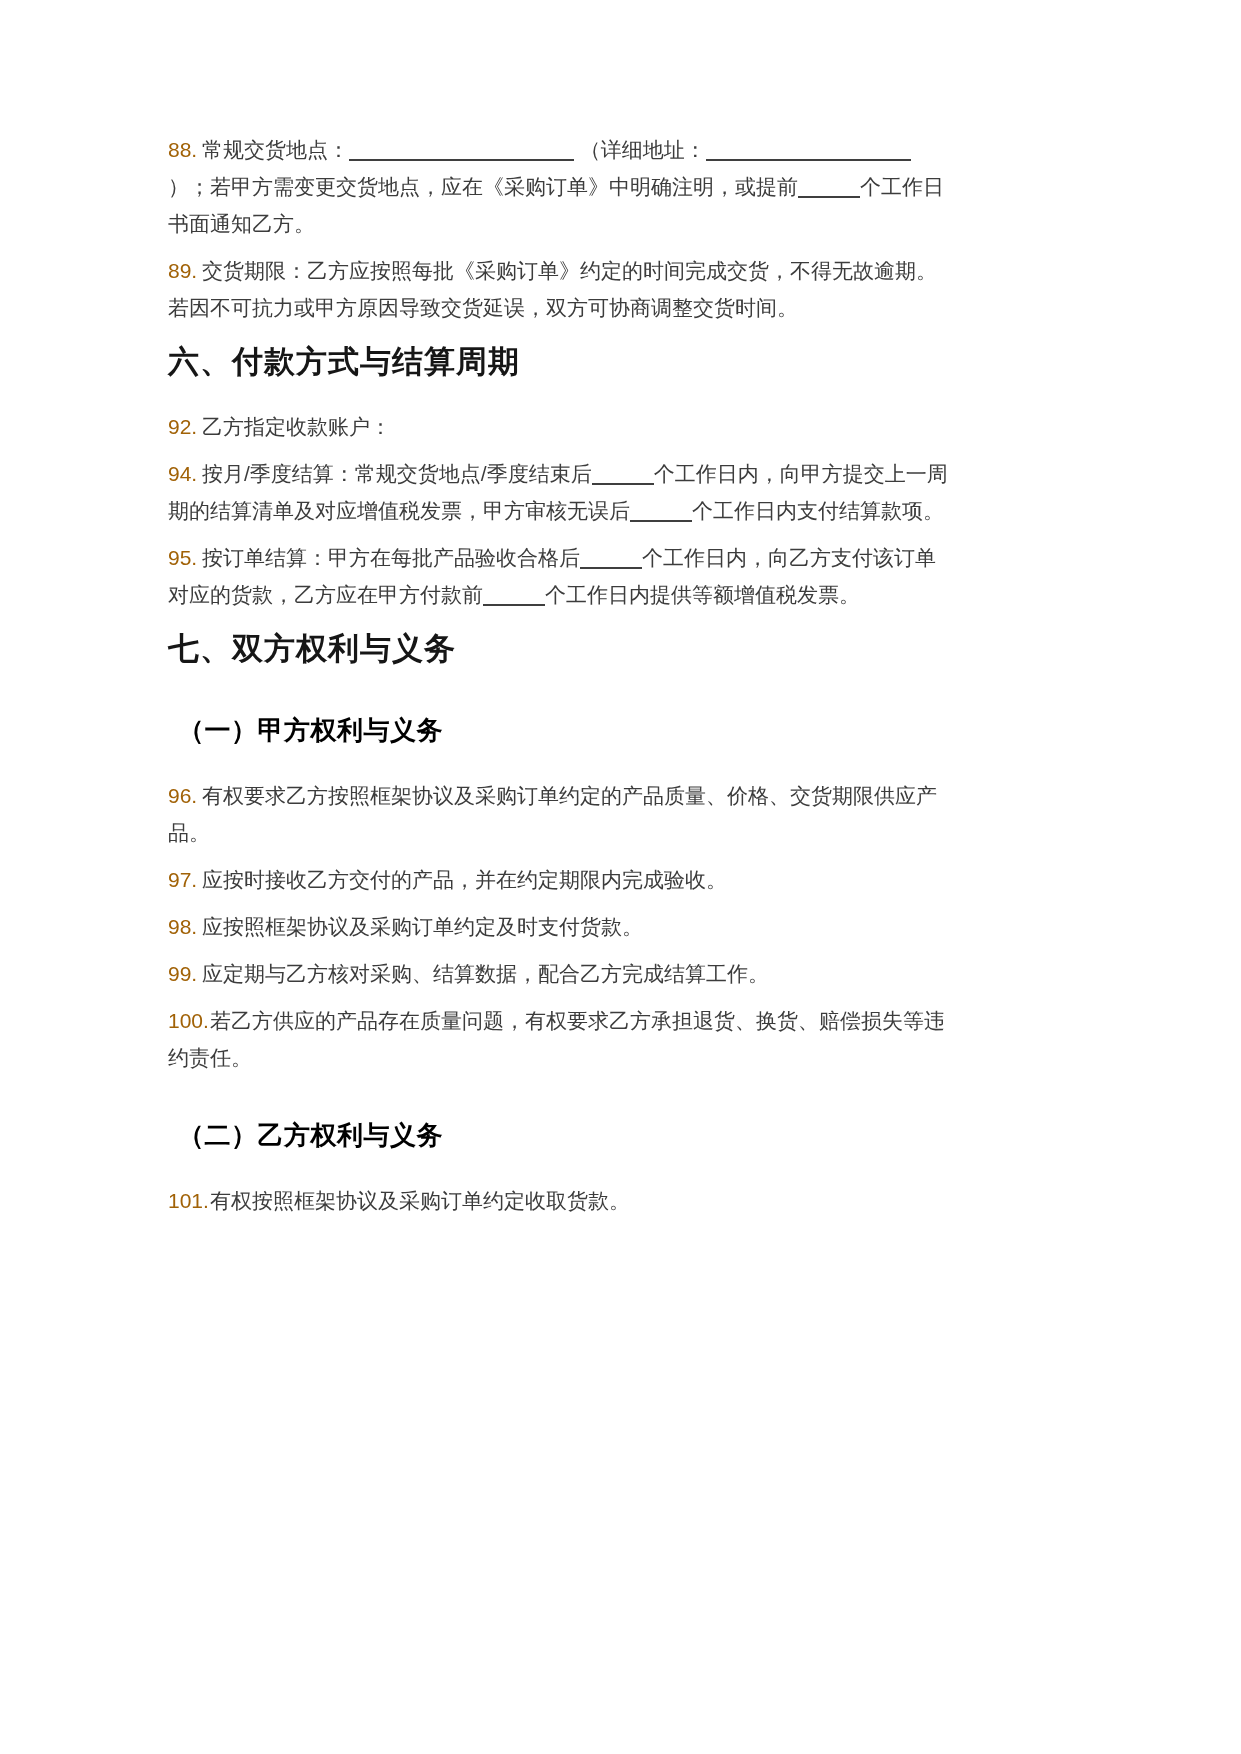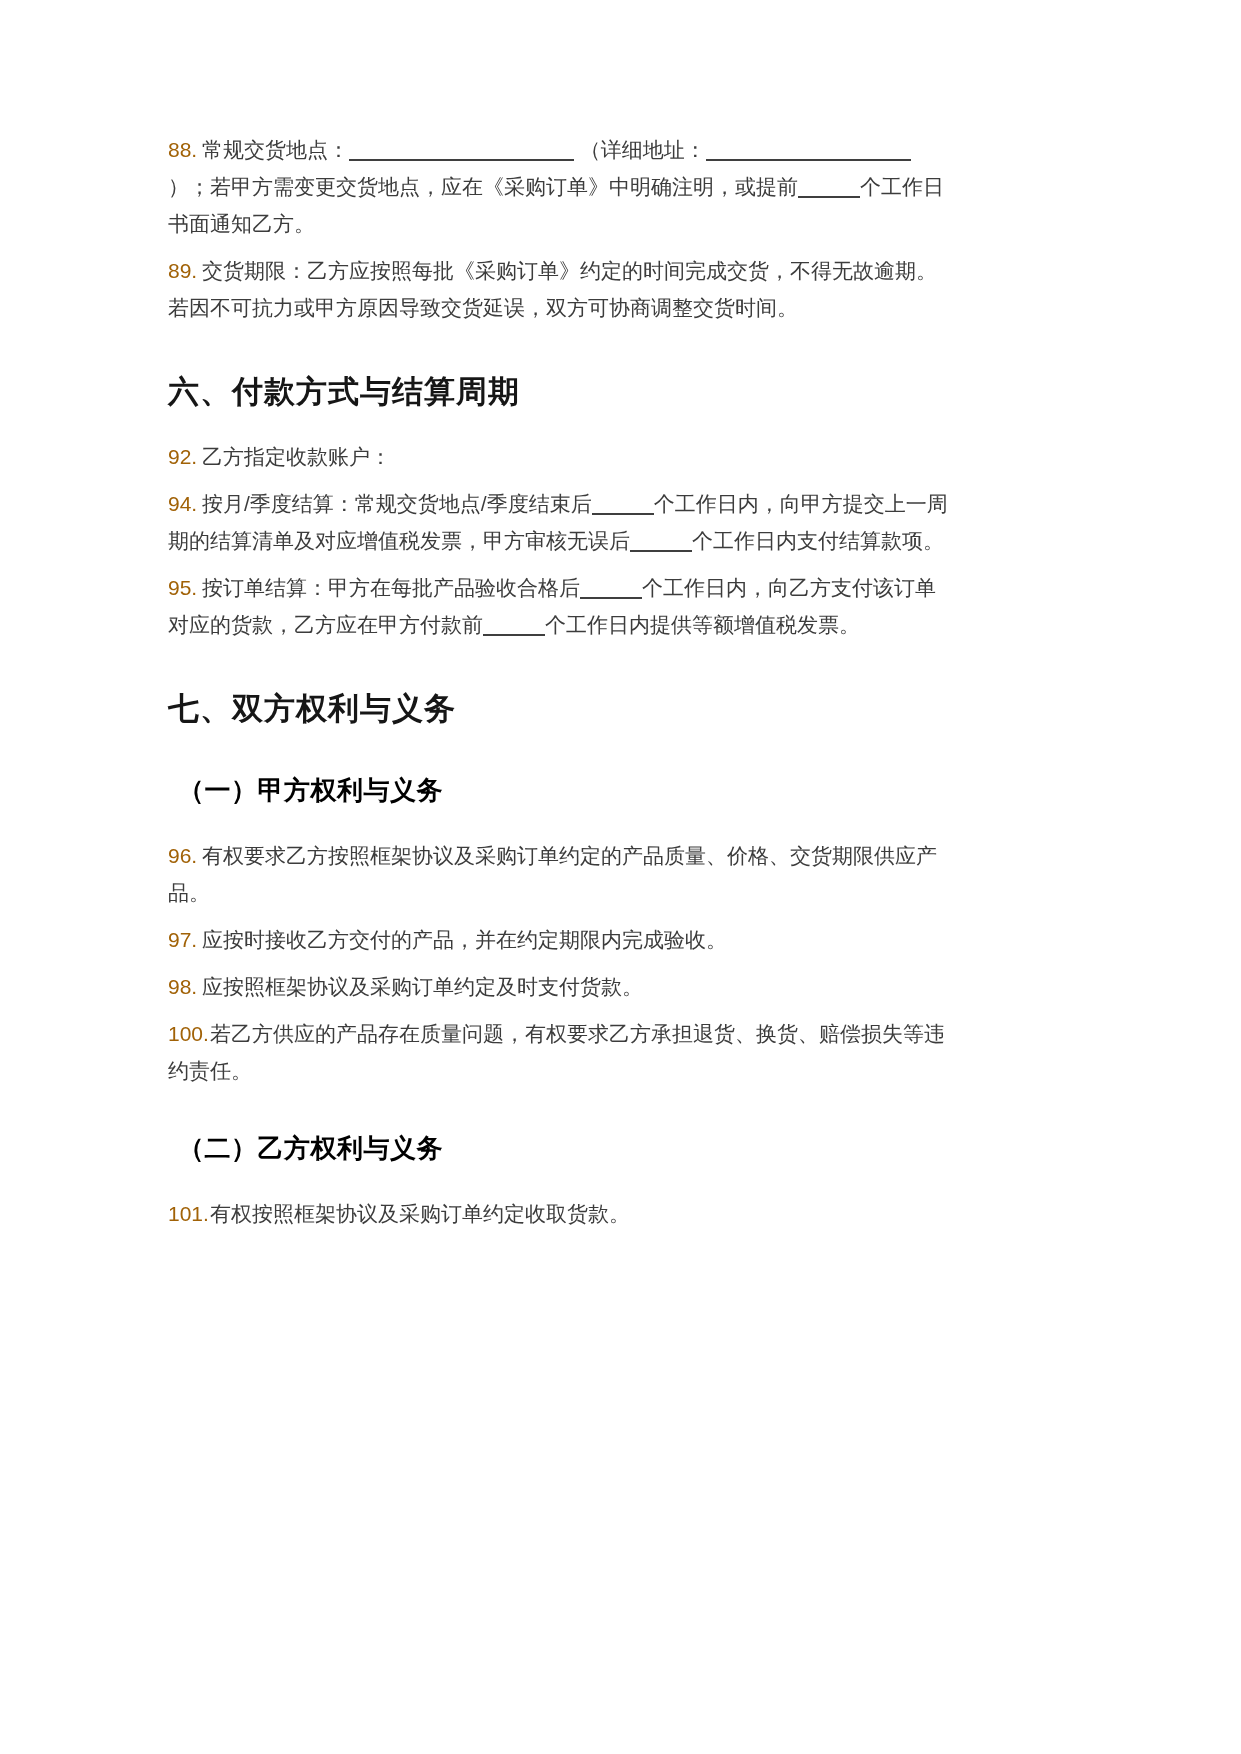--- a/index.html
+++ b/index.html
@@ -37,21 +37,21 @@
     width:11px;height:11px;
     border:1.5px solid #4a4a4a;
     vertical-align:-1px;
     margin:0 3px 0 2px;
   }
   .h1{
     font-size:31px;
     font-weight:700;
     color:#161616;
     line-height:44px;
-    margin:44px 0 24px 0;
+    margin:14px 0 24px 0;
     letter-spacing:1px;
   }
   .h2{
     font-size:26px;
     font-weight:700;
     color:#000000;
     line-height:38px;
     margin:40px 0 28px 0;
     padding-left:10px;
     letter-spacing:0.5px;
@@ -66,17 +66,18 @@
       <p class="item"><span class="num">89.</span><span>交货期限：乙方应按照每批《采购订单》约定的时间完成交货，不得无故逾期。若因不可抗力或甲方原因导致交货延误，双方可协商调整交货时间。</span></p>
       <div class="h1">六、付款方式与结算周期</div>
       <p class="item"><span class="num">92.</span><span>乙方指定收款账户：</span></p>
       <p class="item"><span class="num">94.</span><span>按月/季度结算：常规交货地点/季度结束后</span><span class="blank" style="width: 62px;"></span><span>个工作日内，向甲方提交上一周期的结算清单及对应增值税发票，甲方审核无误后</span><span class="blank" style="width: 62px;"></span><span>个工作日内支付结算款项。</span></p>
       <p class="item"><span class="num">95.</span><span>按订单结算：甲方在每批产品验收合格后</span><span class="blank" style="width: 62px;"></span><span>个工作日内，向乙方支付该订单对应的货款，乙方应在甲方付款前</span><span class="blank" style="width: 62px;"></span><span>个工作日内提供等额增值税发票。</span></p>
       <div class="h1">七、双方权利与义务</div>
       <div class="h2">（一）甲方权利与义务</div>
       <p class="item"><span class="num">96.</span><span>有权要求乙方按照框架协议及采购订单约定的产品质量、价格、交货期限供应产品。</span></p>
       <p class="item"><span class="num">97.</span><span>应按时接收乙方交付的产品，并在约定期限内完成验收。</span></p>
       <p class="item"><span class="num">98.</span><span>应按照框架协议及采购订单约定及时支付货款。</span></p>
+      <p class="item"><span class="num">99.</span><span>应定期与乙方核对采购、结算数据，配合乙方完成结算工作。</span></p>
       <p class="item"><span class="num">100.</span><span>若乙方供应的产品存在质量问题，有权要求乙方承担退货、换货、赔偿损失等违约责任。</span></p>
       <div class="h2">（二）乙方权利与义务</div>
       <p class="item"><span class="num">101.</span><span>有权按照框架协议及采购订单约定收取货款。</span></p>
     </div>
 </div>
 
 </body></html>

